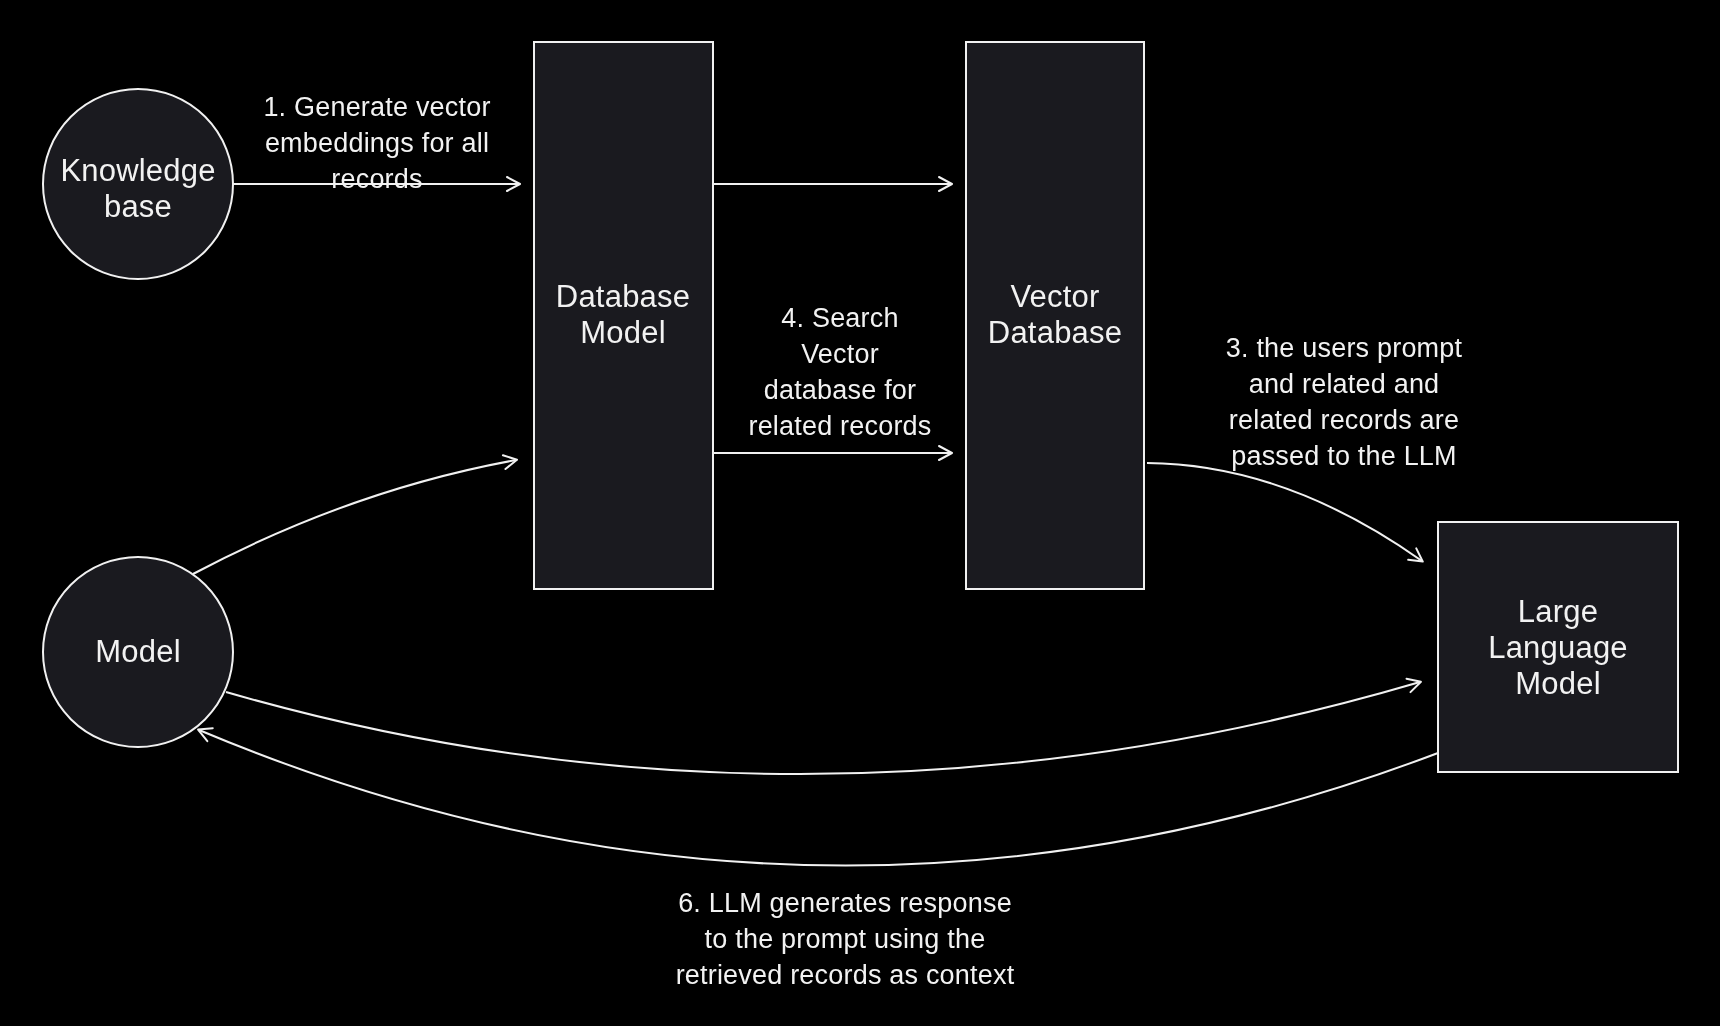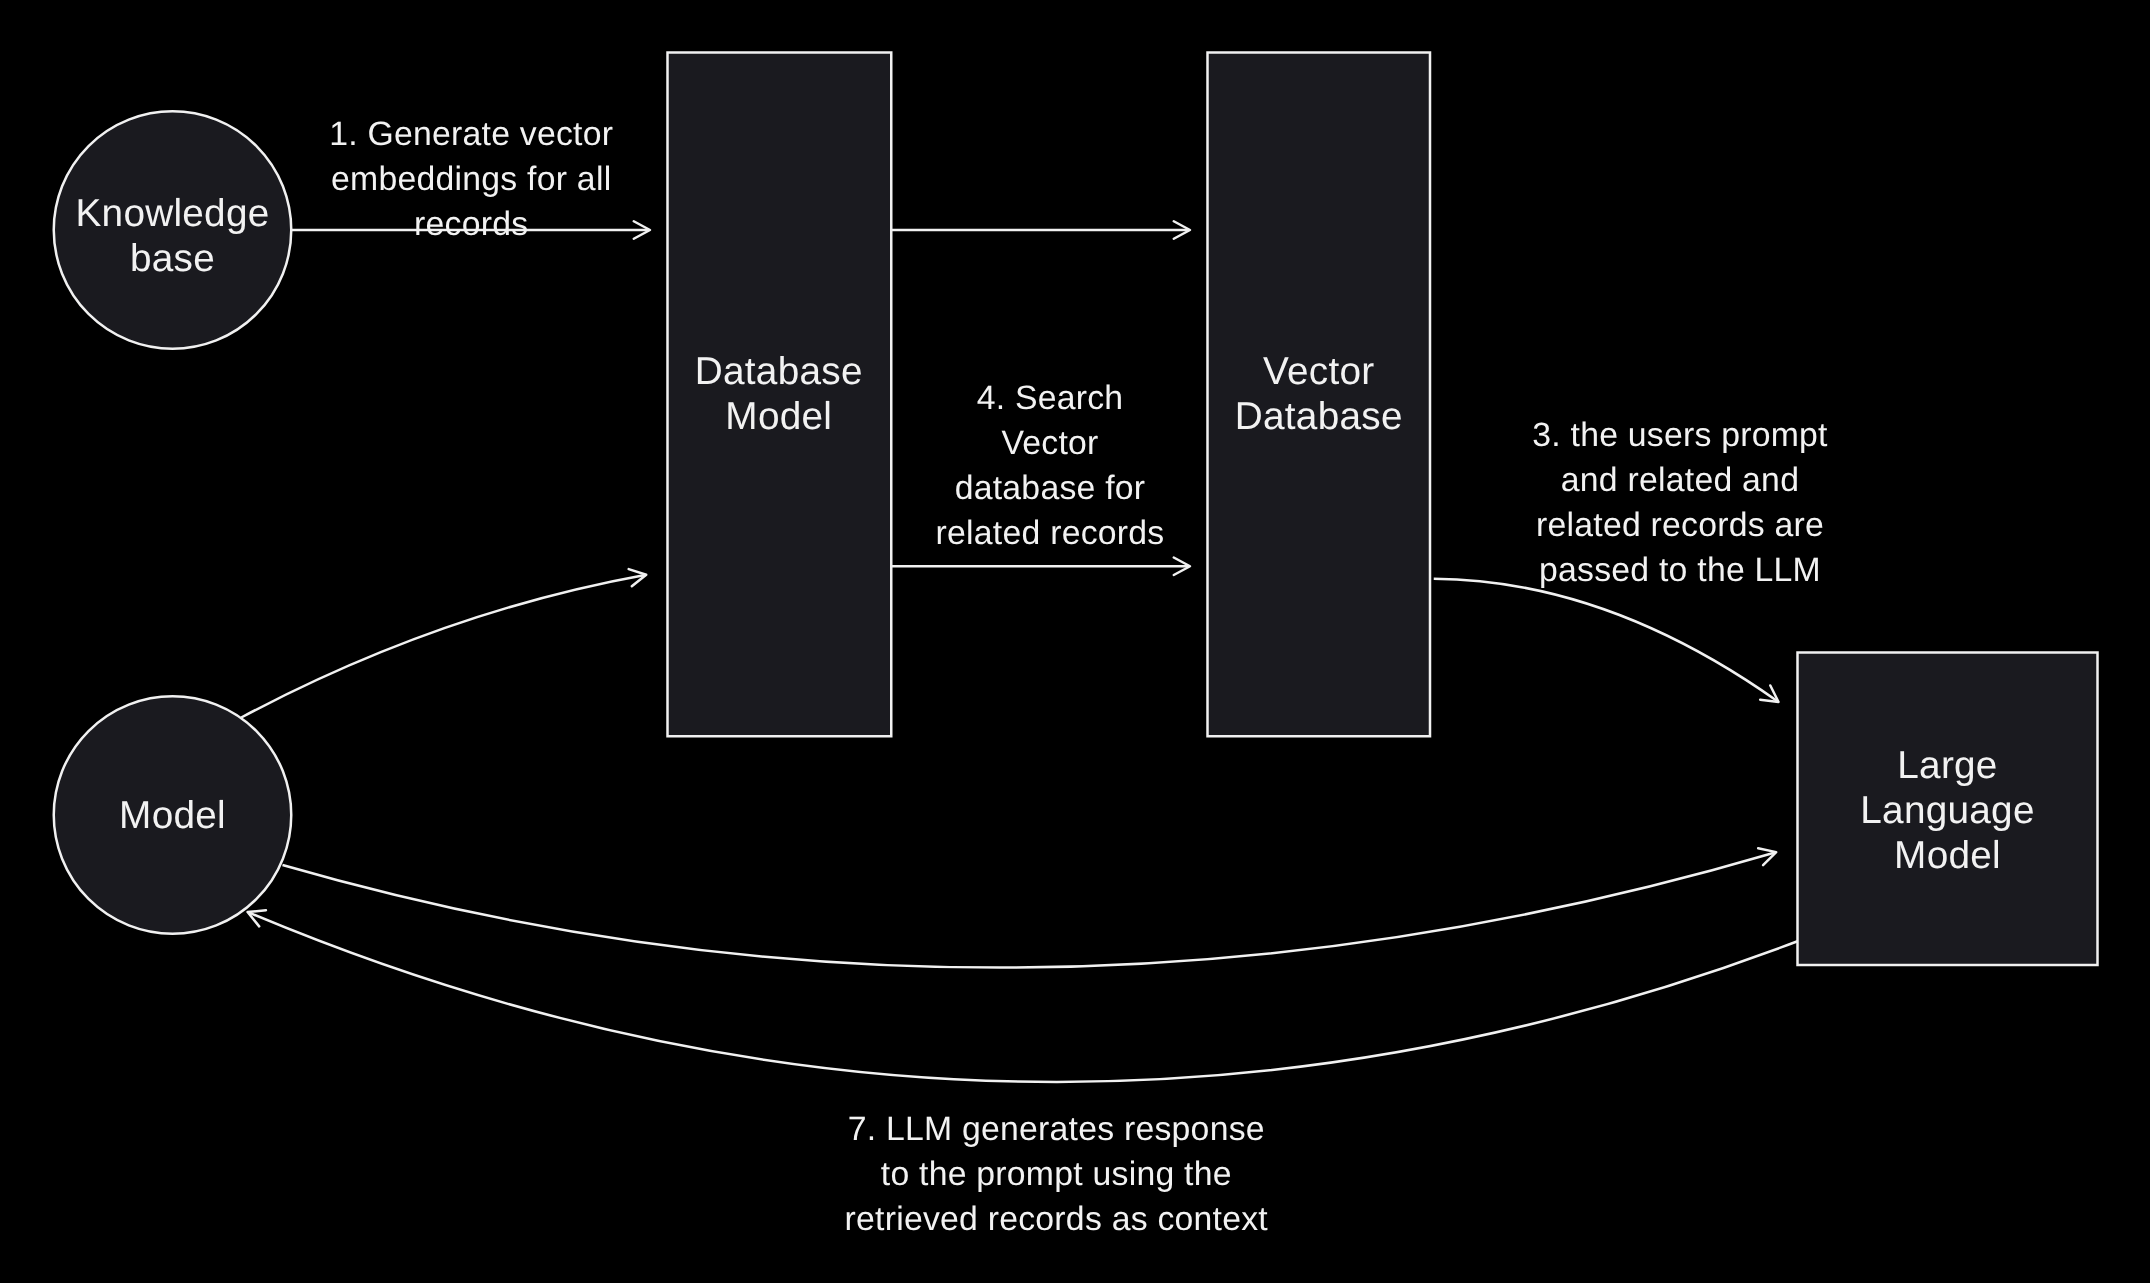--- a/index.html
+++ b/index.html
@@ -87,17 +87,17 @@
 embeddings for all
 records</div>
   <div class="lbl" style="left:840px; top:372px;">4. Search
 Vector
 database for
 related records</div>
   <div class="lbl" style="left:1344px; top:402px;">3. the users prompt
 and related and
 related records are
 passed to the LLM</div>
-  <div class="lbl" style="left:845px; top:939px;">7. LLM generates response
+  <div class="lbl" style="left:845px; top:939px;">6. LLM generates response
 to the prompt using the
 retrieved records as context</div>
 
 </div>
 
 </body></html>

